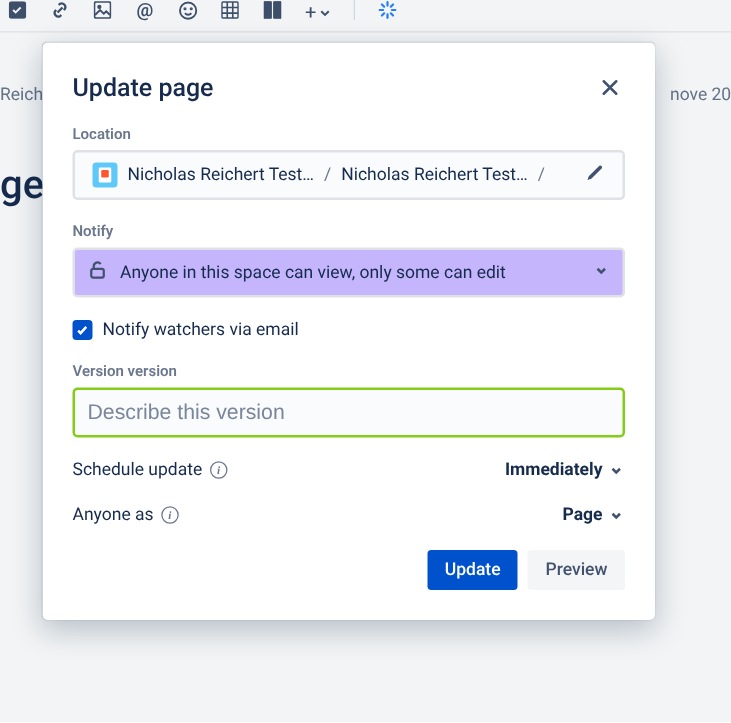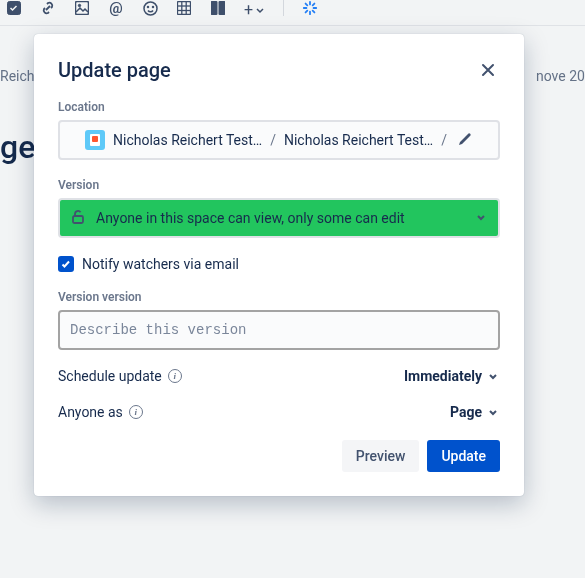--- a/index.html
+++ b/index.html
@@ -117,21 +117,21 @@
   .field-label {
     font-size: 12px;
     font-weight: 600;
     color: #6B778C;
     margin-bottom: 6px;
   }
   .field-box {
     border: 2px solid #DFE1E6;
     border-radius: 4px;
     background: #FAFBFC;
-    padding: 6px 25px;
+    padding: 6px 14px;
     display: flex;
     align-items: center;
     gap: 8px;
     height: 40px;
   }
   .loc-icon {
     width: 20px;
     height: 20px;
     border-radius: 3px;
     background: linear-gradient(#5EC9F8, #5EC9F8);
@@ -174,21 +174,21 @@
   .loc-edit {
     margin-left: auto;
     color: #42526E;
     cursor: pointer;
     flex-shrink: 0;
   }
   .section { margin-bottom: 18px; }
   .access-box {
     border: 2px solid #DFE1E6;
     border-radius: 4px;
-    background: #22c55e;
+    background: #c4b5fd;
     padding: 6px 10px;
     display: flex;
     align-items: center;
     gap: 10px;
     height: 40px;
     cursor: pointer;
     justify-content: space-between;
   }
   .access-icon { color: #42526E; flex-shrink: 0; }
   .access-text { color: #172B4D; font-size: 14px; flex: 1; }
@@ -205,27 +205,27 @@
     border-radius: 3px;
     background: #0052CC;
     display: flex;
     align-items: center;
     justify-content: center;
     cursor: pointer;
   }
   .checkbox svg { stroke: #fff; }
   .version-input {
     width: 100%;
-    border: 2px solid #a3a3a3;
+    border: 2px solid #84cc16;
     border-radius: 4px;
     background: #FAFBFC;
     padding: 8px 10px;
-    font-size: 14px;
-    color: #172B4D;
-    font-family: Liberation Mono, monospace;
+    font-size: 17px;
+    color: #172B4D;
+    font-family: Liberation Sans, sans-serif;
     height: 40px;
   }
   .version-input::placeholder { color: #7A869A; }
   .row-split {
     display: flex;
     justify-content: space-between;
     align-items: center;
     margin-bottom: 20px;
     gap: 34px;
   }
@@ -372,21 +372,21 @@
       <span class="loc-sep">/</span>
       <span class="loc-edit">
         <svg width="16" height="16" viewBox="0 0 16 16" fill="#42526E">
             <path d="M11.5 2.5a1.5 1.5 0 012 2L5 13l-3 1 1-3 8.5-8.5z"></path>
           </svg>
       </span>
     </div>
   </div>
 
   <div class="section">
-    <div class="field-label">Version</div>
+    <div class="field-label">Notify</div>
     <div class="access-box">
       <span class="access-icon">
         <svg width="16" height="16" viewBox="0 0 16 16" fill="none" stroke="#42526E" stroke-width="1.8">
             <rect x="3" y="7" width="10" height="7" rx="1.5"></rect>
             <path d="M5 7V5a3 3 0 015.5-1.7"></path>
           </svg>
       </span>
       <span class="access-text">Anyone in this space can view, only some can edit</span>
       <span class="chev">
         <svg width="14" height="14" viewBox="0 0 14 14" fill="none" stroke="#42526E" stroke-width="2">
@@ -430,16 +430,16 @@
     </div>
     <div class="row-value">
       <span>Page</span>
       <svg width="14" height="14" viewBox="0 0 14 14" fill="none" stroke="#42526E" stroke-width="2">
           <path d="M4 6l3 3 3-3"></path>
         </svg>
     </div>
   </div>
 
   <div class="footer">
+    <button class="btn btn-primary">Update</button>
     <button class="btn btn-secondary">Preview</button>
-    <button class="btn btn-primary">Update</button>
   </div>
 </div>
 
 </body></html>

